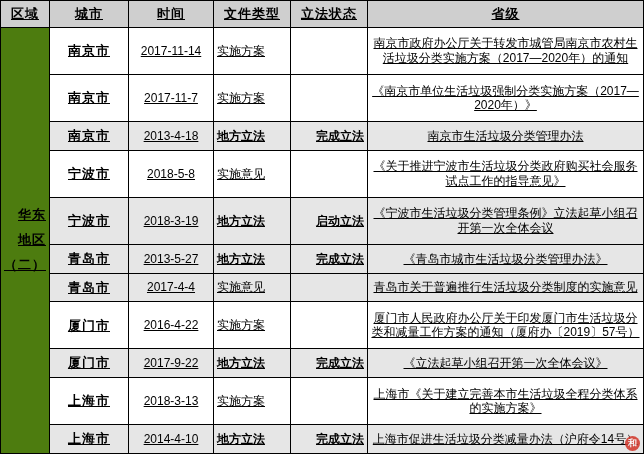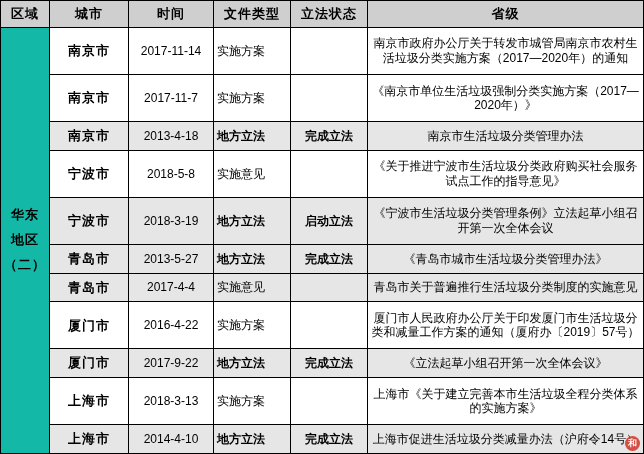--- a/index.html
+++ b/index.html
@@ -19,38 +19,39 @@
     height: 454px;
     box-sizing: border-box;
   }
   table.grid {
     border-collapse: collapse;
     table-layout: fixed;
     width: 644px;
     height: 454px;
     font-size: 12px;
     color: #000000;
+    text-decoration: underline;
   }
   table.grid td, table.grid th {
     border: 1px solid #000000;
     padding: 2px 3px;
     vertical-align: middle;
     line-height: 1.22;
   }
   thead th {
     background: #cfcfcf;
     font-weight: bold;
     text-align: center;
     font-size: 13px;
     letter-spacing: 1px;
     height: 22px;
   }
   td.region {
-    background: #14b8a6;
-    text-align: center;
+    background: #4d7c0f;
+    text-align: right;
     font-weight: bold;
     font-size: 13px;
     width: 42px;
     letter-spacing: 1px;
   }
   td.region .rl {
     display: block;
     line-height: 1.9;
   }
   td.city {
@@ -65,21 +66,21 @@
     font-size: 12px;
   }
   td.doctype {
     text-align: left;
     font-size: 12px;
   }
   td.doctype.b, td.status.b {
     font-weight: bold;
   }
   td.status {
-    text-align: center;
+    text-align: right;
     font-size: 12px;
   }
   td.prov {
     text-align: center;
     font-size: 12px;
     padding-left: 5px;
   }
   .shade {
     background: #e6e6e6;
   }

